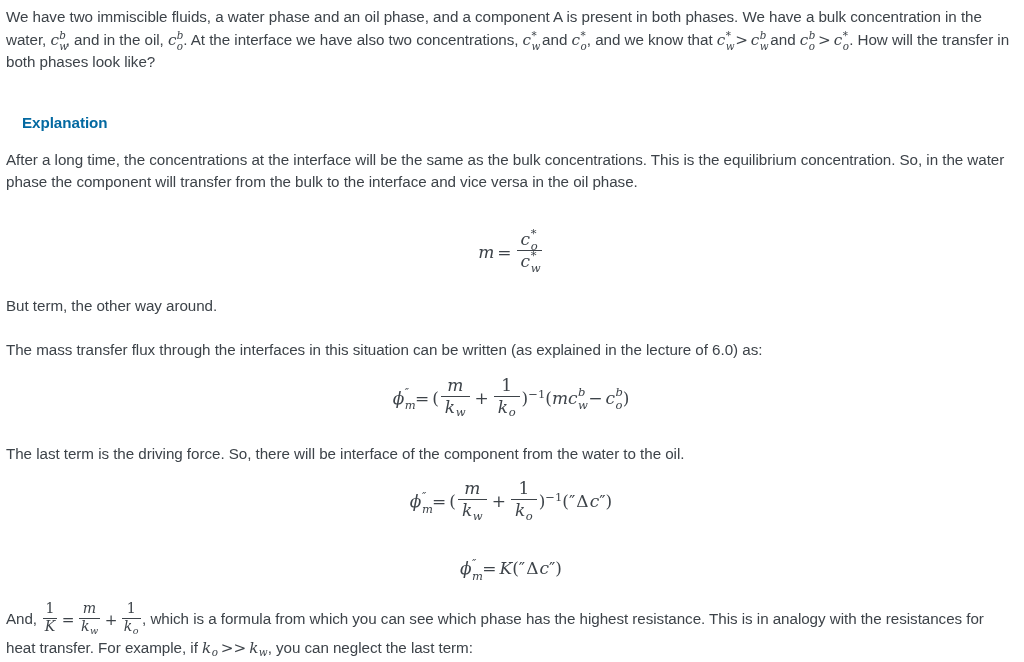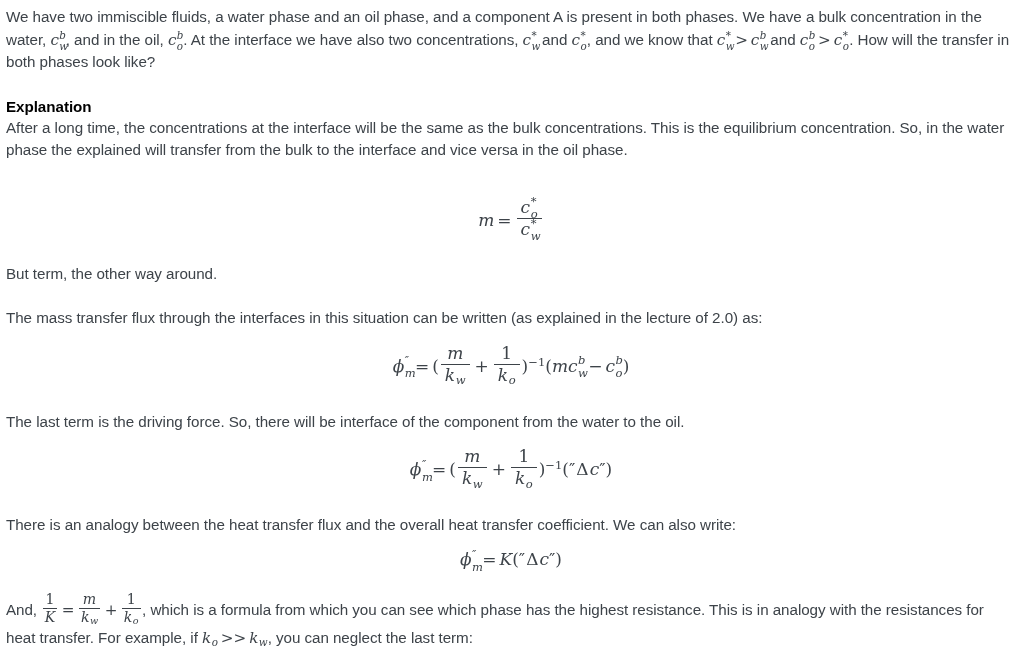--- a/index.html
+++ b/index.html
@@ -24,25 +24,25 @@
     margin: 0;
     font-size: 15.2px;
     line-height: 22.5px;
     color: #3d4349;
     letter-spacing: -0.05px;
   }
   .gap-md { height: 22px; }
   .gap-eq { height: 12px; }
 
   h2.section-heading {
-    margin: 0;
+    margin: 16px;
     font-size: 15.2px;
     line-height: 21px;
     font-weight: bold;
-    color: #000000;
+    color: #0369a1;
     letter-spacing: -0.05px;
   }
 
   
   .math, .imath {
     font-family: "DejaVu Serif", "Liberation Serif", serif;
     color: #3d4349;
   }
   .display-eq {
     text-align: center;
@@ -134,52 +134,51 @@
 <div class="page">
 
   <p class="body-text">
     <span>We have two immiscible fluids, a water phase and an oil phase, and a component A is present in both phases. We have a bulk concentration in the water, </span><span class="imath"><span class="mi">c</span><span class="supsub"><span class="s-top">b</span><span class="s-bot">w</span></span></span><span>, and in the oil, </span><span class="imath"><span class="mi">c</span><span class="supsub"><span class="s-top">b</span><span class="s-bot">o</span></span></span><span>. At the interface we have also two concentrations, </span><span class="imath"><span class="mi">c</span><span class="supsub"><span class="s-top">*</span><span class="s-bot">w</span></span></span><span> and </span><span class="imath"><span class="mi">c</span><span class="supsub"><span class="s-top">*</span><span class="s-bot">o</span></span></span><span>, and we know that </span><span class="imath"><span class="mi">c</span><span class="supsub"><span class="s-top">*</span><span class="s-bot">w</span></span><span class="mo">&gt;</span><span class="mi">c</span><span class="supsub"><span class="s-top">b</span><span class="s-bot">w</span></span></span><span> and </span><span class="imath"><span class="mi">c</span><span class="supsub"><span class="s-top">b</span><span class="s-bot">o</span></span><span class="mo">&gt;</span><span class="mi">c</span><span class="supsub"><span class="s-top">*</span><span class="s-bot">o</span></span></span><span>. How will the transfer in both phases look like?</span>
   </p>
 
   <div class="gap-md"></div>
 
   <h2 class="section-heading">Explanation</h2>
 
-  <p class="body-text">After a long time, the concentrations at the interface will be the same as the bulk concentrations. This is the equilibrium concentration. So, in the water phase the explained will transfer from the bulk to the interface and vice versa in the oil phase.</p>
+  <p class="body-text">After a long time, the concentrations at the interface will be the same as the bulk concentrations. This is the equilibrium concentration. So, in the water phase the component will transfer from the bulk to the interface and vice versa in the oil phase.</p>
 
   <div class="gap-md"></div>
 
 
   <div class="display-eq math">
     <span class="mi">m</span><span class="mo">=</span><span class="frac"><span class="num"><span class="mi">c</span><span class="supsub"><span class="s-top">*</span><span class="s-bot">o</span></span></span><span class="den"><span class="mi">c</span><span class="supsub"><span class="s-top">*</span><span class="s-bot">w</span></span></span></span>
   </div>
 
   <div class="gap-eq"></div>
 
   <p class="body-text">But term, the other way around.</p>
 
   <div class="gap-md"></div>
 
-  <p class="body-text">The mass transfer flux through the interfaces in this situation can be written (as explained in the lecture of 2.0) as:</p>
+  <p class="body-text">The mass transfer flux through the interfaces in this situation can be written (as explained in the lecture of 6.0) as:</p>
 
   <div class="display-eq math">
     <span class="mi">ϕ</span><span class="supsub"><span class="s-top prime">″</span><span class="s-bot">m</span></span><span class="mo">=</span><span class="paren">(</span><span class="frac"><span class="num mi">m</span><span class="den"><span class="mi">k</span><span class="sub">w</span></span></span><span class="mo">+</span><span class="frac"><span class="num mn">1</span><span class="den"><span class="mi">k</span><span class="sub">o</span></span></span><span class="paren">)</span><span class="sup-up">−1</span><span class="paren">(</span><span class="mi">m</span><span class="mi">c</span><span class="supsub"><span class="s-top">b</span><span class="s-bot">w</span></span><span class="mo">−</span><span class="mi">c</span><span class="supsub"><span class="s-top">b</span><span class="s-bot">o</span></span><span class="paren">)</span>
   </div>
 
   <div class="gap-eq"></div>
 
   <p class="body-text">The last term is the driving force. So, there will be interface of the component from the water to the oil.</p>
 
   <div class="display-eq math">
     <span class="mi">ϕ</span><span class="supsub"><span class="s-top prime">″</span><span class="s-bot">m</span></span><span class="mo">=</span><span class="paren">(</span><span class="frac"><span class="num mi">m</span><span class="den"><span class="mi">k</span><span class="sub">w</span></span></span><span class="mo">+</span><span class="frac"><span class="num mn">1</span><span class="den"><span class="mi">k</span><span class="sub">o</span></span></span><span class="paren">)</span><span class="sup-up">−1</span><span class="paren">(</span><span class="dq">″</span><span class="mo-tight">Δ</span><span class="mi">c</span><span class="dq">″</span><span class="paren">)</span>
   </div>
 
   <div class="gap-eq"></div>
 
-  <p class="body-text">There is an analogy between the heat transfer flux and the overall heat transfer coefficient. We can also write:</p>
 
   <div class="display-eq math">
     <span class="mi">ϕ</span><span class="supsub"><span class="s-top prime">″</span><span class="s-bot">m</span></span><span class="mo">=</span><span class="mi">K</span><span class="paren">(</span><span class="dq">″</span><span class="mo-tight">Δ</span><span class="mi">c</span><span class="dq">″</span><span class="paren">)</span>
   </div>
 
   <div class="gap-eq"></div>
 
   <p class="body-text">
     <span>And, </span><span class="imath"><span class="frac frac-inline"><span class="num mn">1</span><span class="den mi">K</span></span><span class="mo">=</span><span class="frac frac-inline"><span class="num mi">m</span><span class="den"><span class="mi">k</span><span class="sub">w</span></span></span><span class="mo">+</span><span class="frac frac-inline"><span class="num mn">1</span><span class="den"><span class="mi">k</span><span class="sub">o</span></span></span></span><span>, which is a formula from which you can see which phase has the highest resistance. This is in analogy with the resistances for heat transfer. For example, if </span><span class="imath"><span class="mi">k</span><span class="sub">o</span><span class="mo">&gt;&gt;</span><span class="mi">k</span><span class="sub">w</span></span><span>, you can neglect the last term:</span>
   </p>

